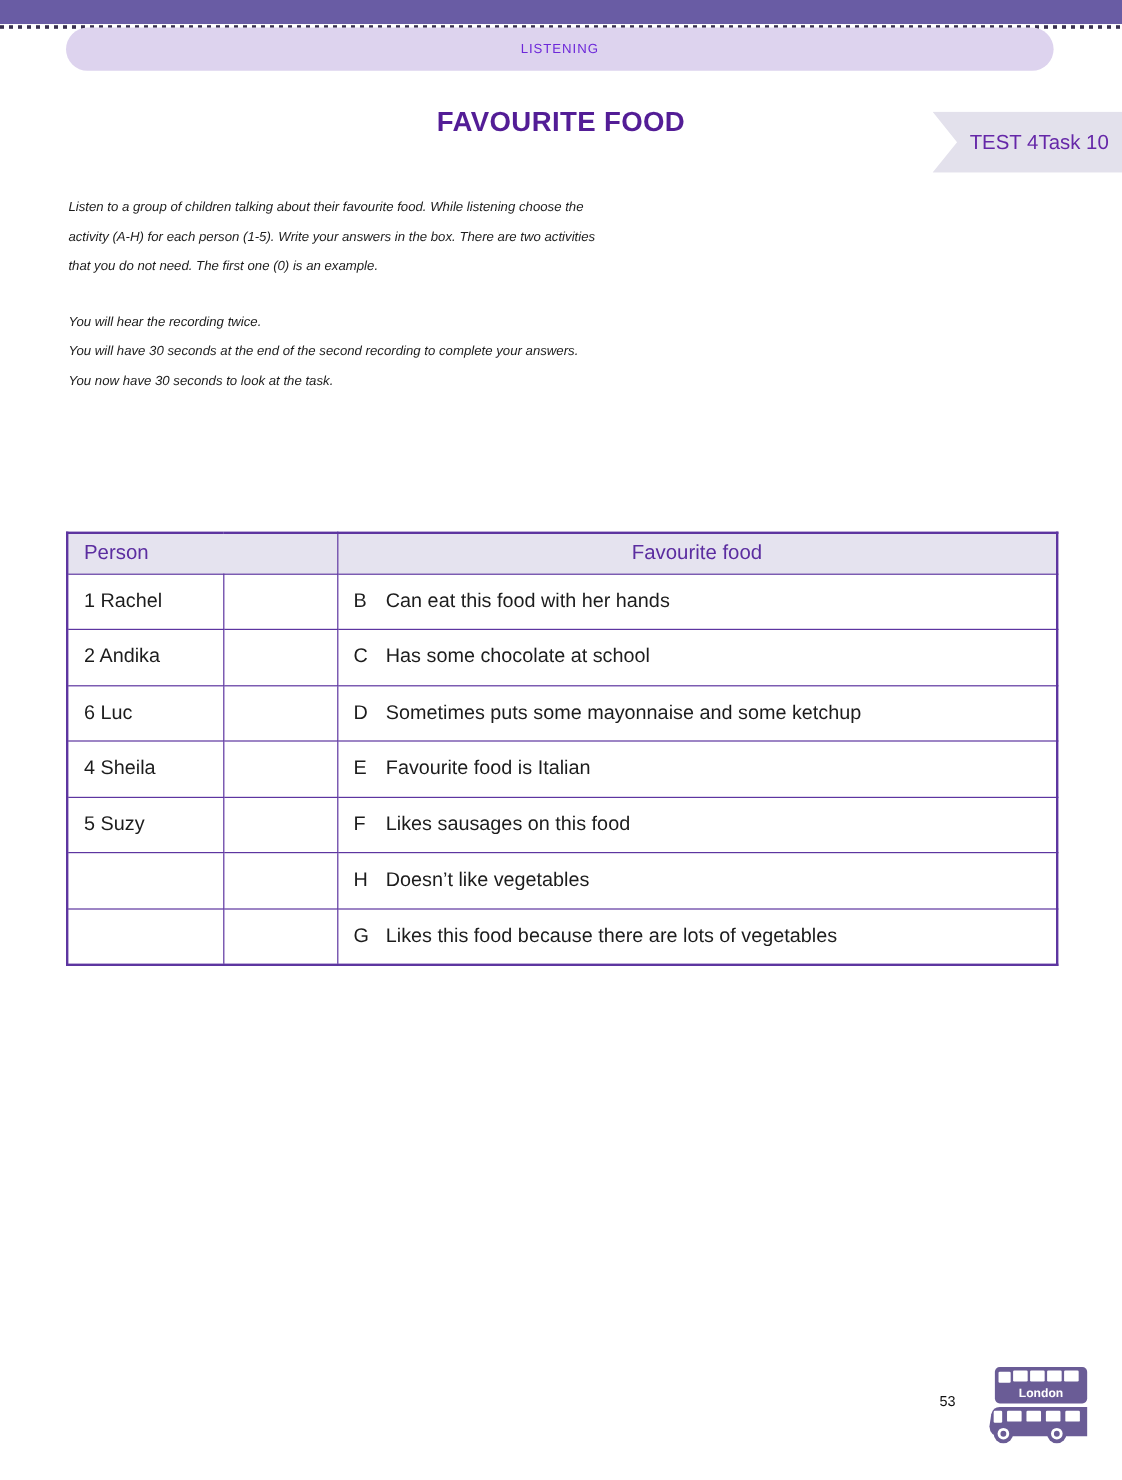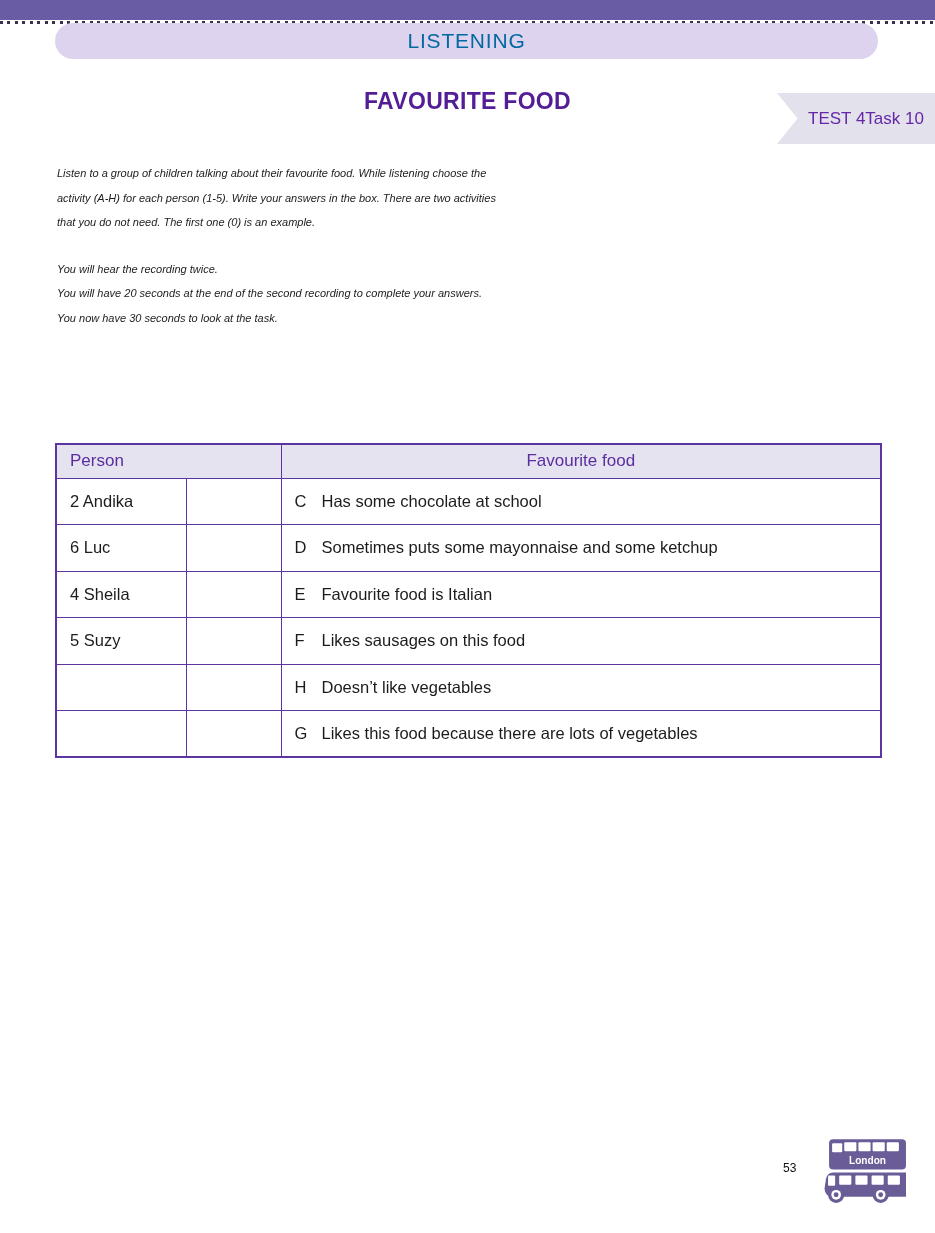--- a/index.html
+++ b/index.html
@@ -36,22 +36,22 @@
     position: absolute;
     left: 55px; top: 23px;
     width: 823px; height: 36px;
     background: #ddd3ee;
     border-radius: 18px;
     display: flex;
     align-items: center;
     justify-content: center;
   }
   .section-pill .label {
-    color: #0369a1;
-    font-size: 21px;
+    color: #6d28d9;
+    font-size: 11px;
     letter-spacing: 0.8px;
   }
 
   
   .page-title {
     position: absolute;
     left: 0; top: 88px;
     width: 935px;
     text-align: center;
     color: #531d96;
@@ -160,36 +160,41 @@
     <span>TEST 4</span>
     <span>Task 10</span>
   </div>
 
   <div class="instructions">
     <div class="line">Listen to a group of children talking about their favourite food. While listening choose the</div>
     <div class="line">activity (A-H) for each person (1-5). Write your answers in the box. There are two activities</div>
     <div class="line">that you do not need. The first one (0) is an example.</div>
     <div class="para-gap"></div>
     <div class="line">You will hear the recording twice.</div>
-    <div class="line">You will have 20 seconds at the end of the second recording to complete your answers.</div>
+    <div class="line">You will have 30 seconds at the end of the second recording to complete your answers.</div>
     <div class="line">You now have 30 seconds to look at the task.</div>
   </div>
 
   <table class="answers-table">
     <colgroup>
       <col style="width:130px">
       <col style="width:95px">
       <col style="width:600px">
     </colgroup>
     <tbody>
         <tr>
       <th class="person-header" colspan="2">Person</th>
       <th class="food-header">Favourite food</th>
     </tr>
     <tr>
+      <td class="person-cell">1 Rachel</td>
+      <td class="answer-cell"></td>
+      <td class="option-cell"><span class="option-letter">B</span><span>Can eat this food with her hands</span></td>
+    </tr>
+    <tr>
       <td class="person-cell">2 Andika</td>
       <td class="answer-cell"></td>
       <td class="option-cell"><span class="option-letter">C</span><span>Has some chocolate at school</span></td>
     </tr>
     <tr>
       <td class="person-cell">6 Luc</td>
       <td class="answer-cell"></td>
       <td class="option-cell"><span class="option-letter">D</span><span>Sometimes puts some mayonnaise and some ketchup</span></td>
     </tr>
     <tr>

